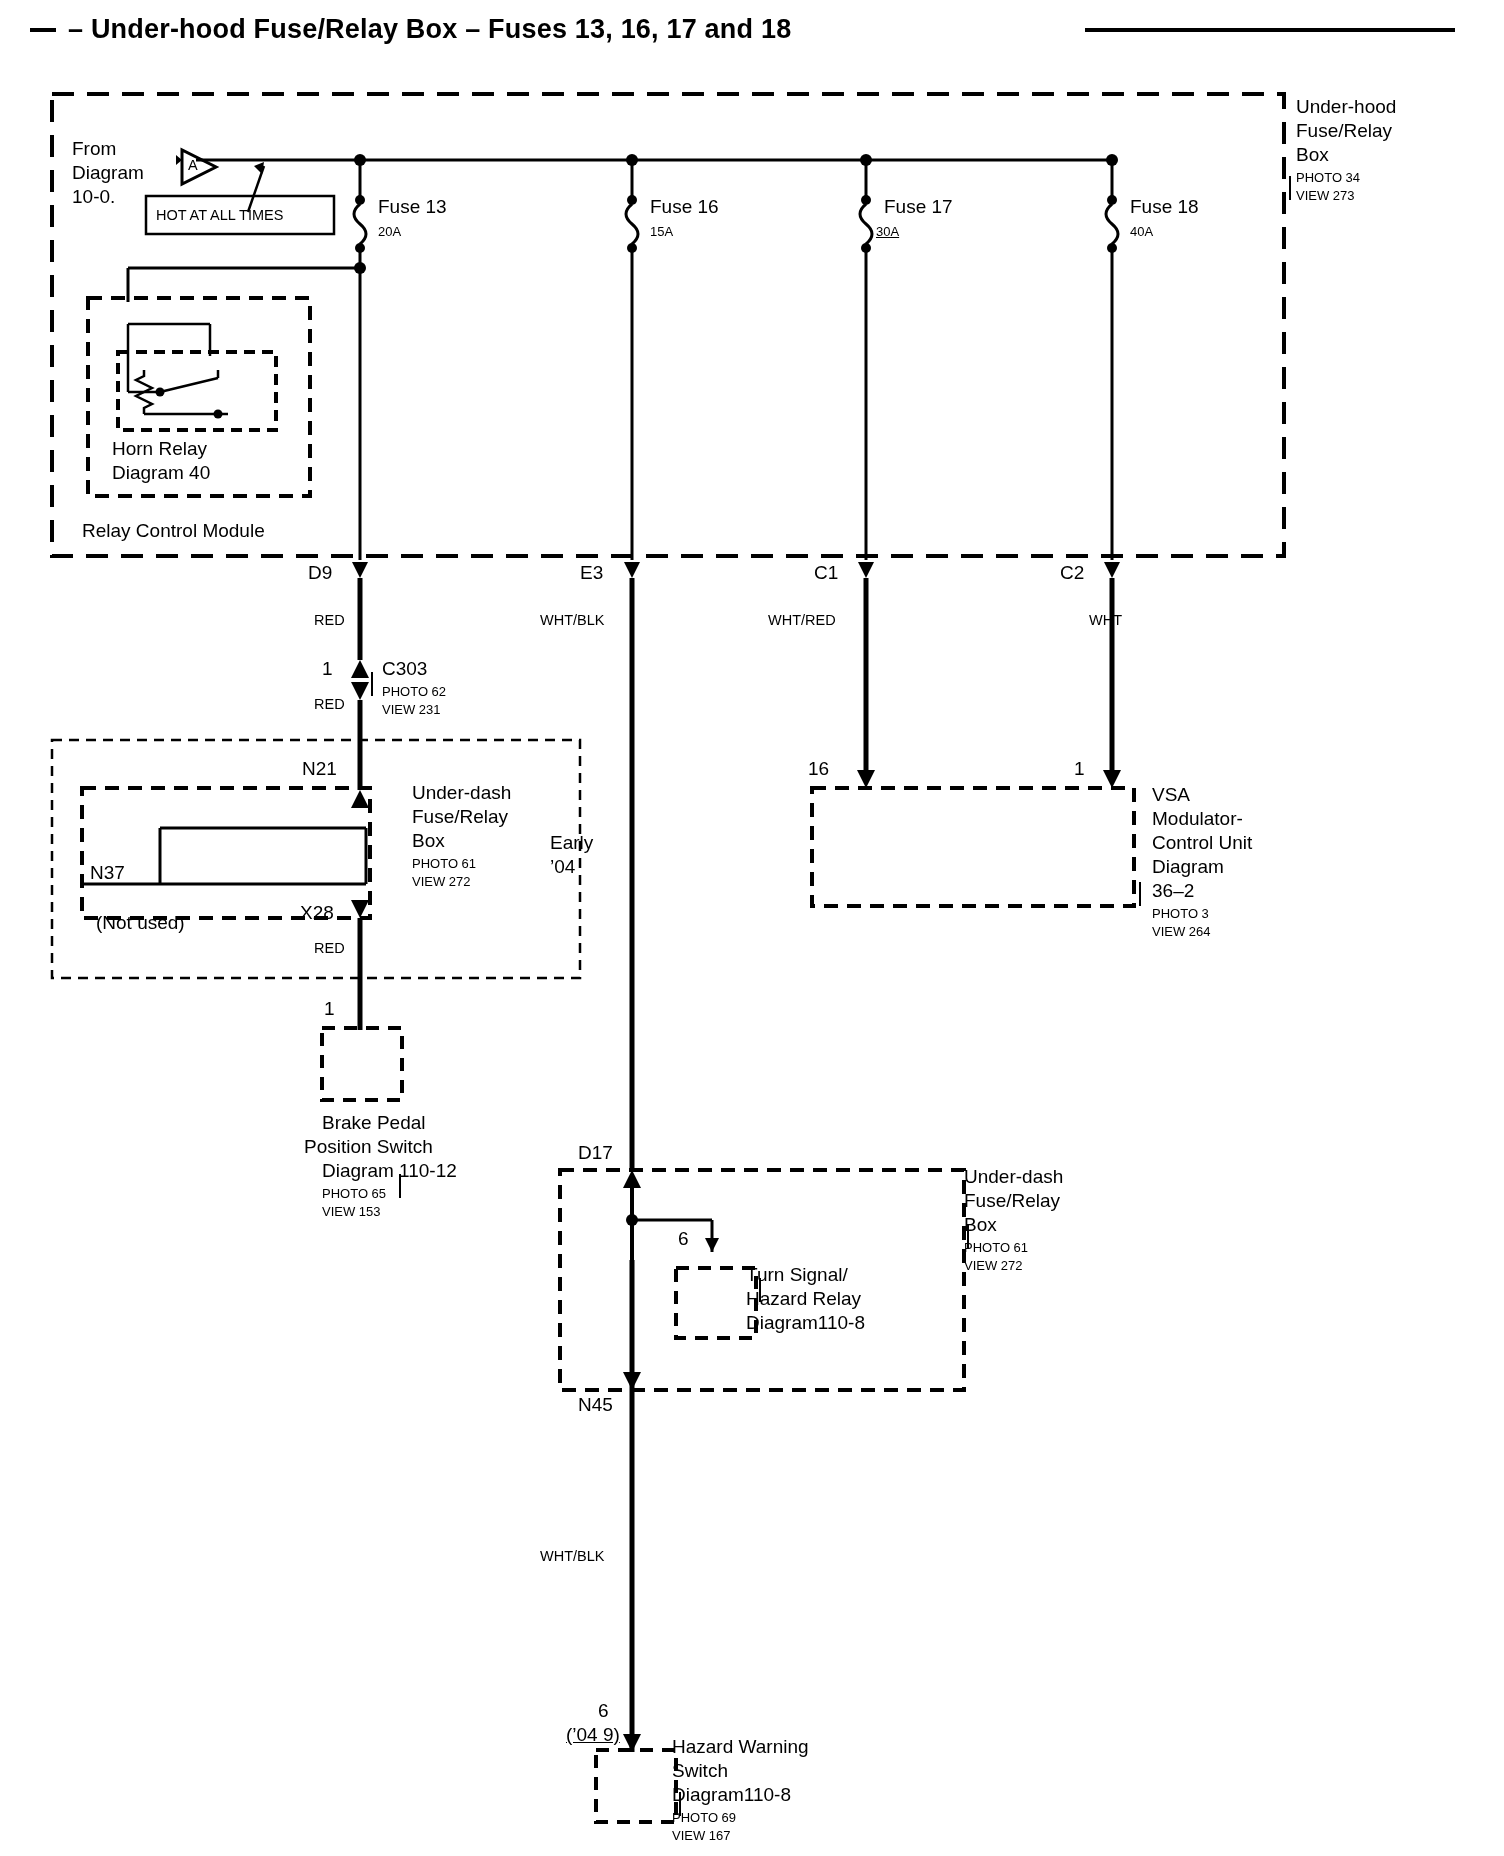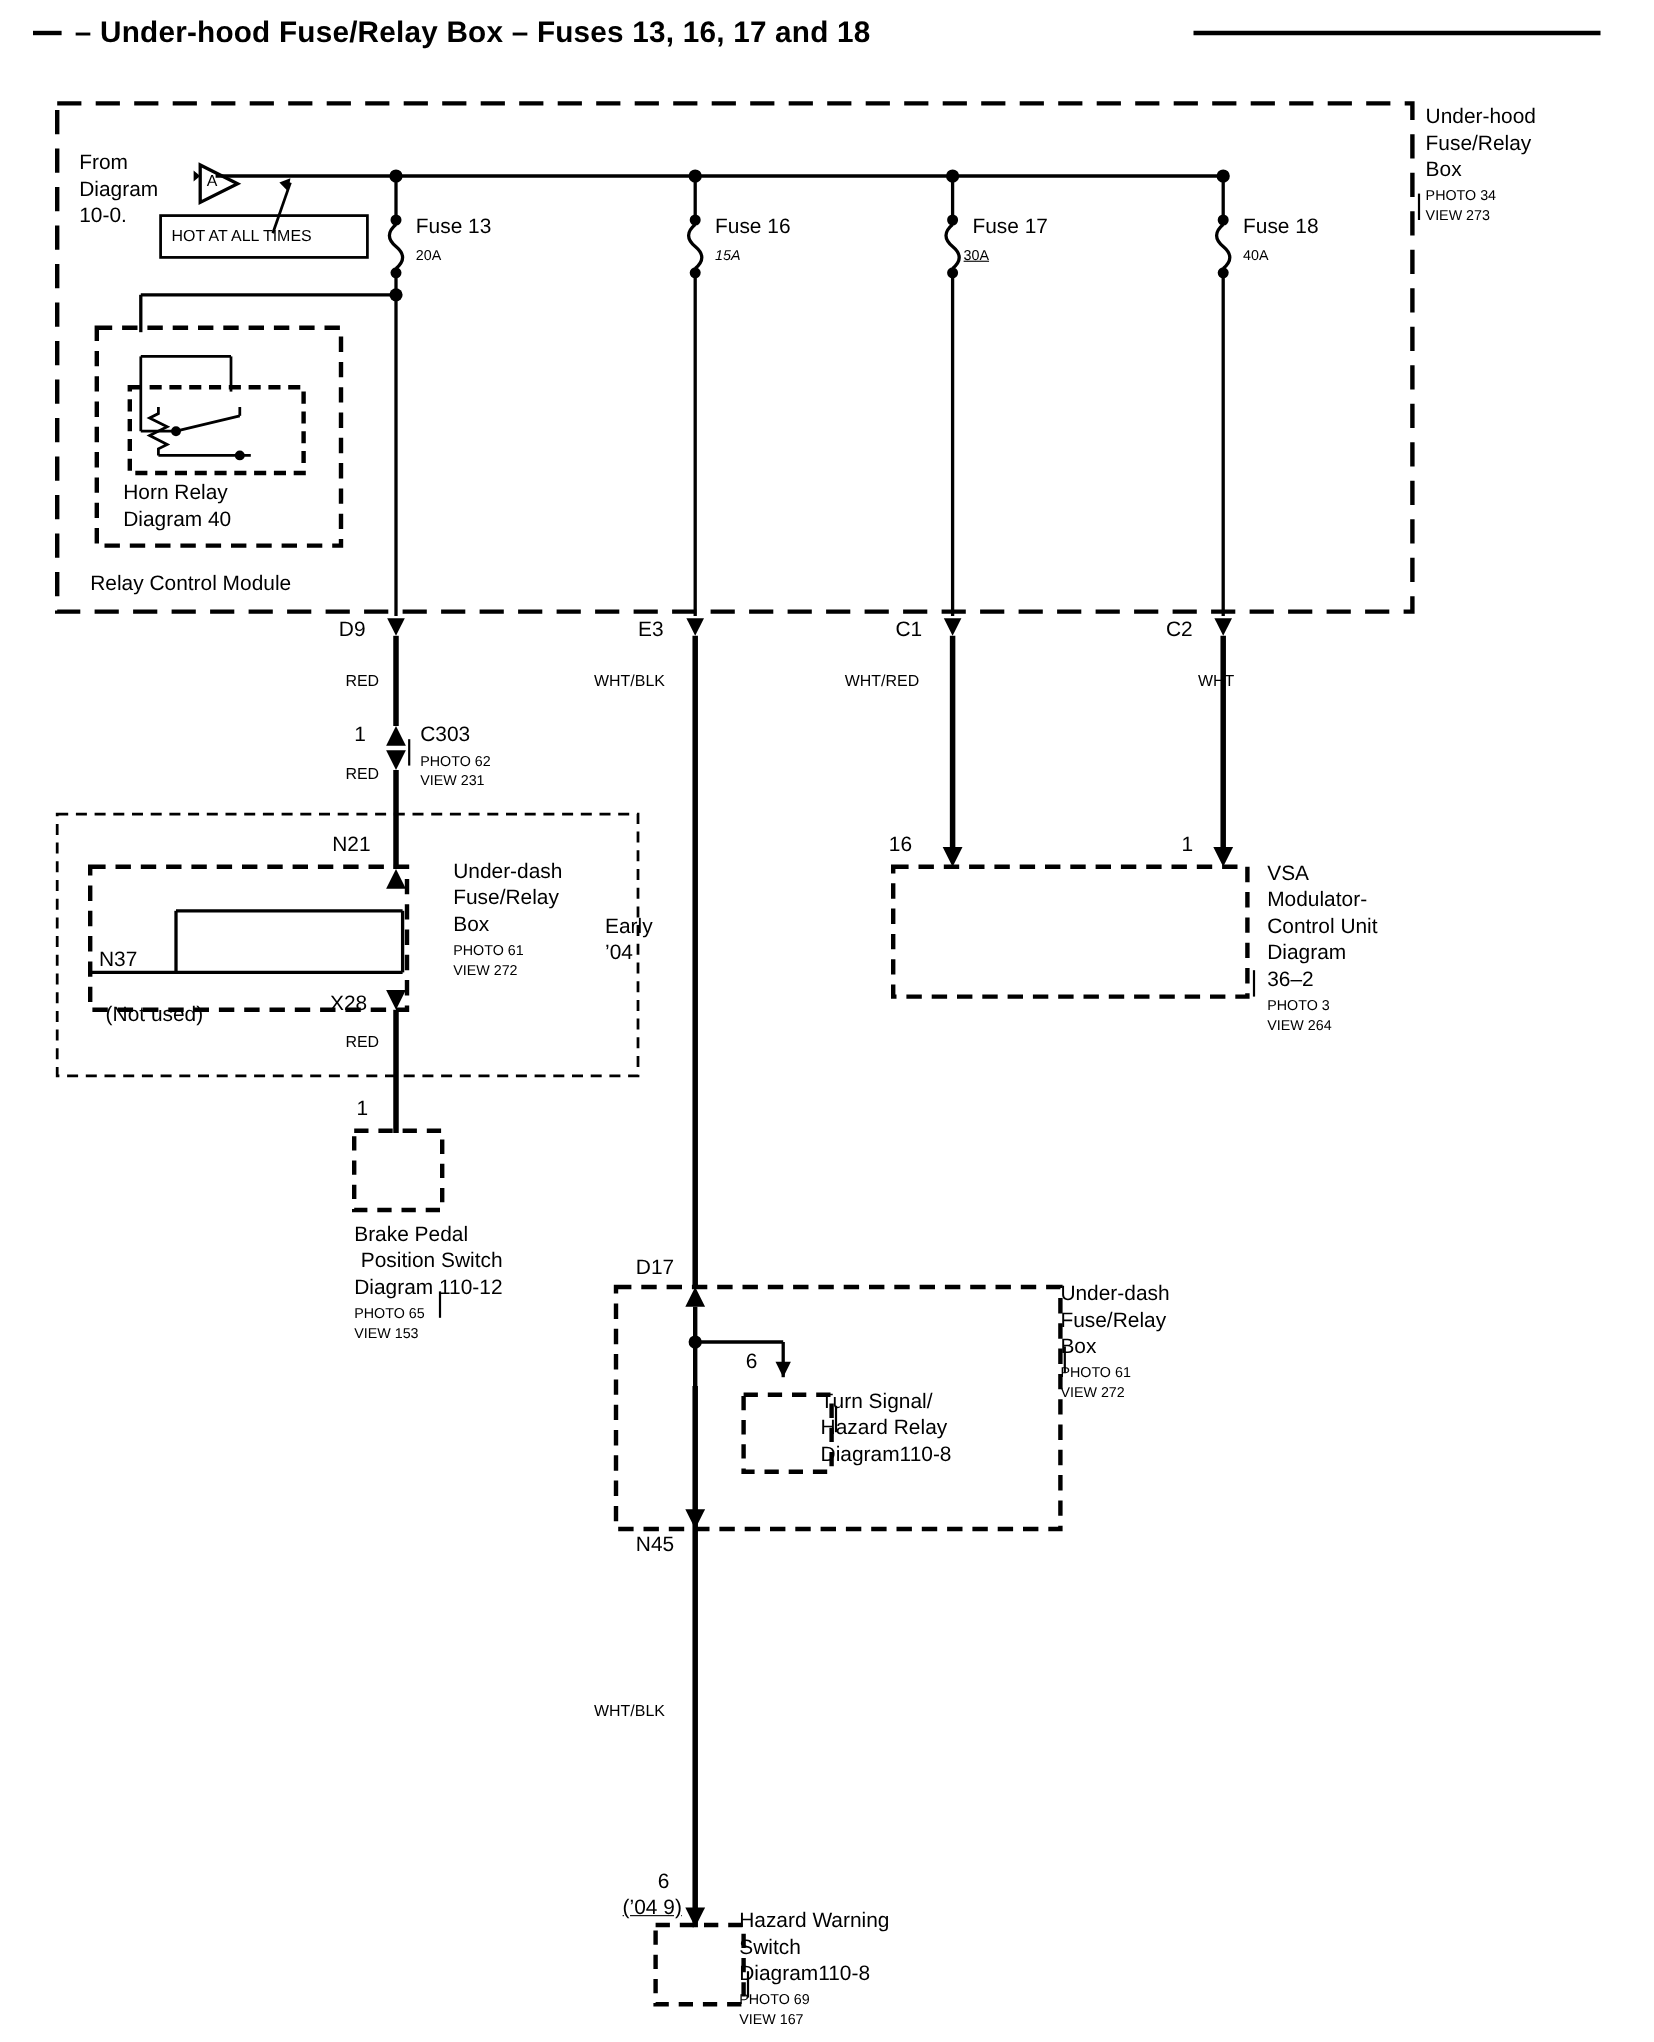--- a/index.html
+++ b/index.html
@@ -187,21 +187,21 @@
 
   <div class="lbl t-main" style="left:1296px; top:96px;">Under-hood</div>
   <div class="lbl t-main" style="left:1296px; top:120px;">Fuse/Relay</div>
   <div class="lbl t-main" style="left:1296px; top:144px;">Box</div>
   <div class="lbl t-tiny" style="left:1296px; top:170px;">PHOTO 34</div>
   <div class="lbl t-tiny" style="left:1296px; top:188px;">VIEW 273</div>
 
   <div class="lbl t-main" style="left:378px; top:196px;">Fuse 13</div>
   <div class="lbl t-tiny" style="left:378px; top:224px;">20A</div>
   <div class="lbl t-main" style="left:650px; top:196px;">Fuse 16</div>
-  <div class="lbl t-tiny" style="left:650px; top:224px;font-style:italic;">15A</div>
+  <div class="lbl t-tiny" style="left:650px; top:224px;">15A</div>
   <div class="lbl t-main" style="left:884px; top:196px;">Fuse 17</div>
   <div class="lbl t-tiny" style="left:876px; top:224px;text-decoration:underline;">30A</div>
   <div class="lbl t-main" style="left:1130px; top:196px;">Fuse 18</div>
   <div class="lbl t-tiny" style="left:1130px; top:224px;">40A</div>
 
   <div class="lbl t-main" style="left:112px; top:438px;">Horn Relay</div>
   <div class="lbl t-main" style="left:112px; top:462px;">Diagram 40</div>
   <div class="lbl t-main" style="left:82px; top:520px;">Relay Control Module</div>
 
   <div class="lbl t-main" style="left:308px; top:562px;">D9</div>
@@ -229,21 +229,21 @@
   <div class="lbl t-main" style="left:550px; top:832px;">Early</div>
   <div class="lbl t-main" style="left:550px; top:856px;">’04</div>
   <div class="lbl t-main" style="left:90px; top:862px;"></div>
   <div class="lbl t-main" style="left:90px; top:862px;">N37</div>
   <div class="lbl t-main" style="left:96px; top:912px;">(Not used)</div>
   <div class="lbl t-main" style="left:300px; top:902px;">X28</div>
   <div class="lbl t-small" style="left:314px; top:940px;">RED</div>
 
   <div class="lbl t-main" style="left:324px; top:998px;">1</div>
   <div class="lbl t-main" style="left:322px; top:1112px;">Brake Pedal</div>
-  <div class="lbl t-main" style="left:328px; top:1136px;">Position Switch</div>
+  <div class="lbl t-main" style="left:304px; top:1136px;">Position Switch</div>
   <div class="lbl t-main" style="left:322px; top:1160px;">Diagram 110-12</div>
   <div class="lbl t-tiny" style="left:322px; top:1186px;">PHOTO 65</div>
   <div class="lbl t-tiny" style="left:322px; top:1204px;">VIEW 153</div>
 
   <div class="lbl t-main" style="left:808px; top:758px;">16</div>
   <div class="lbl t-main" style="left:1074px; top:758px;">1</div>
   <div class="lbl t-main" style="left:1152px; top:784px;">VSA</div>
   <div class="lbl t-main" style="left:1152px; top:808px;">Modulator-</div>
   <div class="lbl t-main" style="left:1152px; top:832px;">Control Unit</div>
   <div class="lbl t-main" style="left:1152px; top:856px;">Diagram</div>

